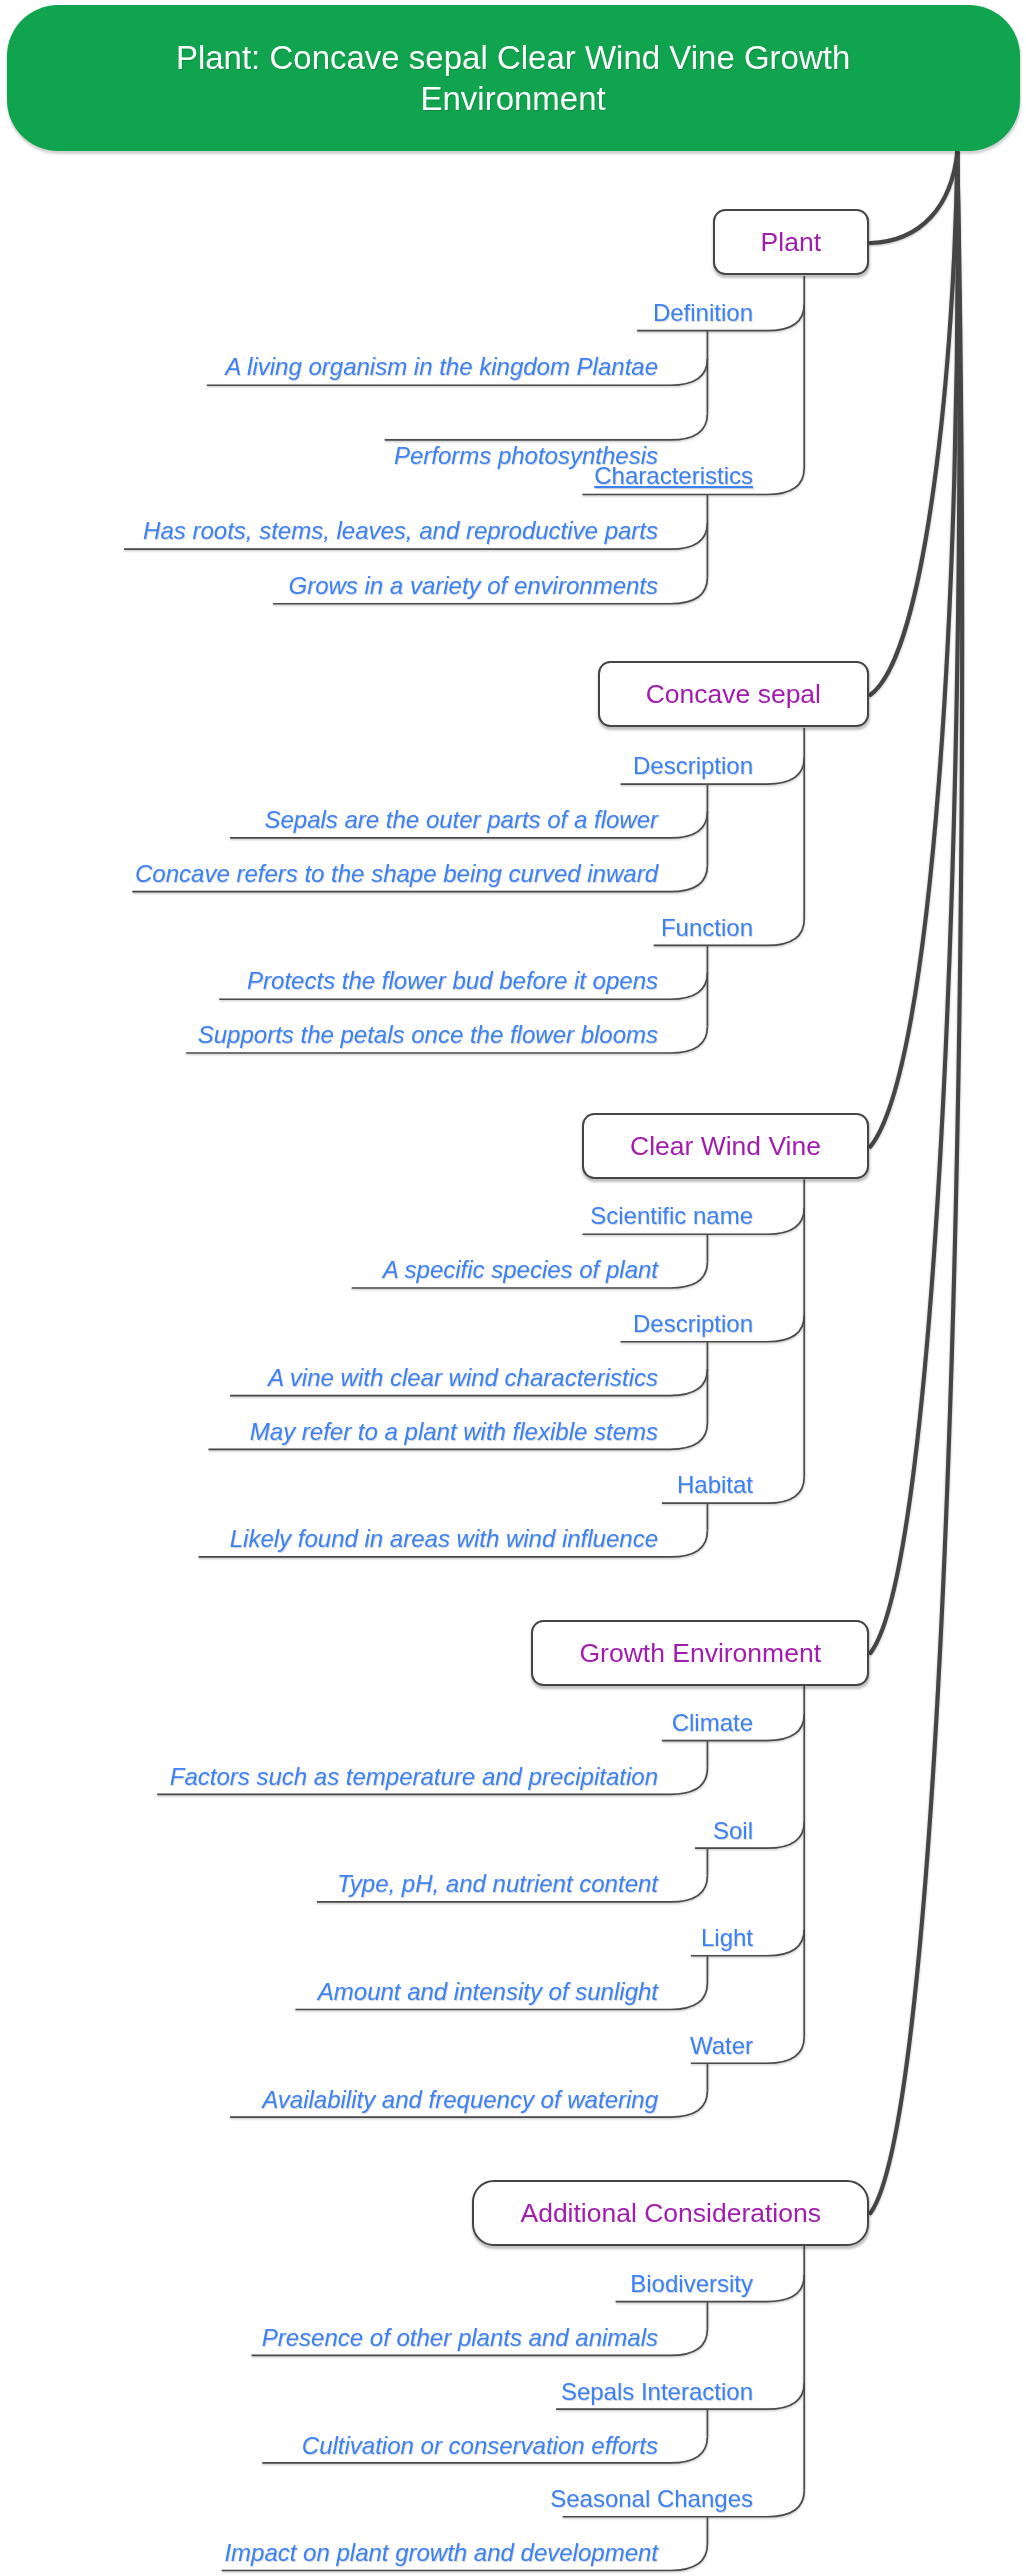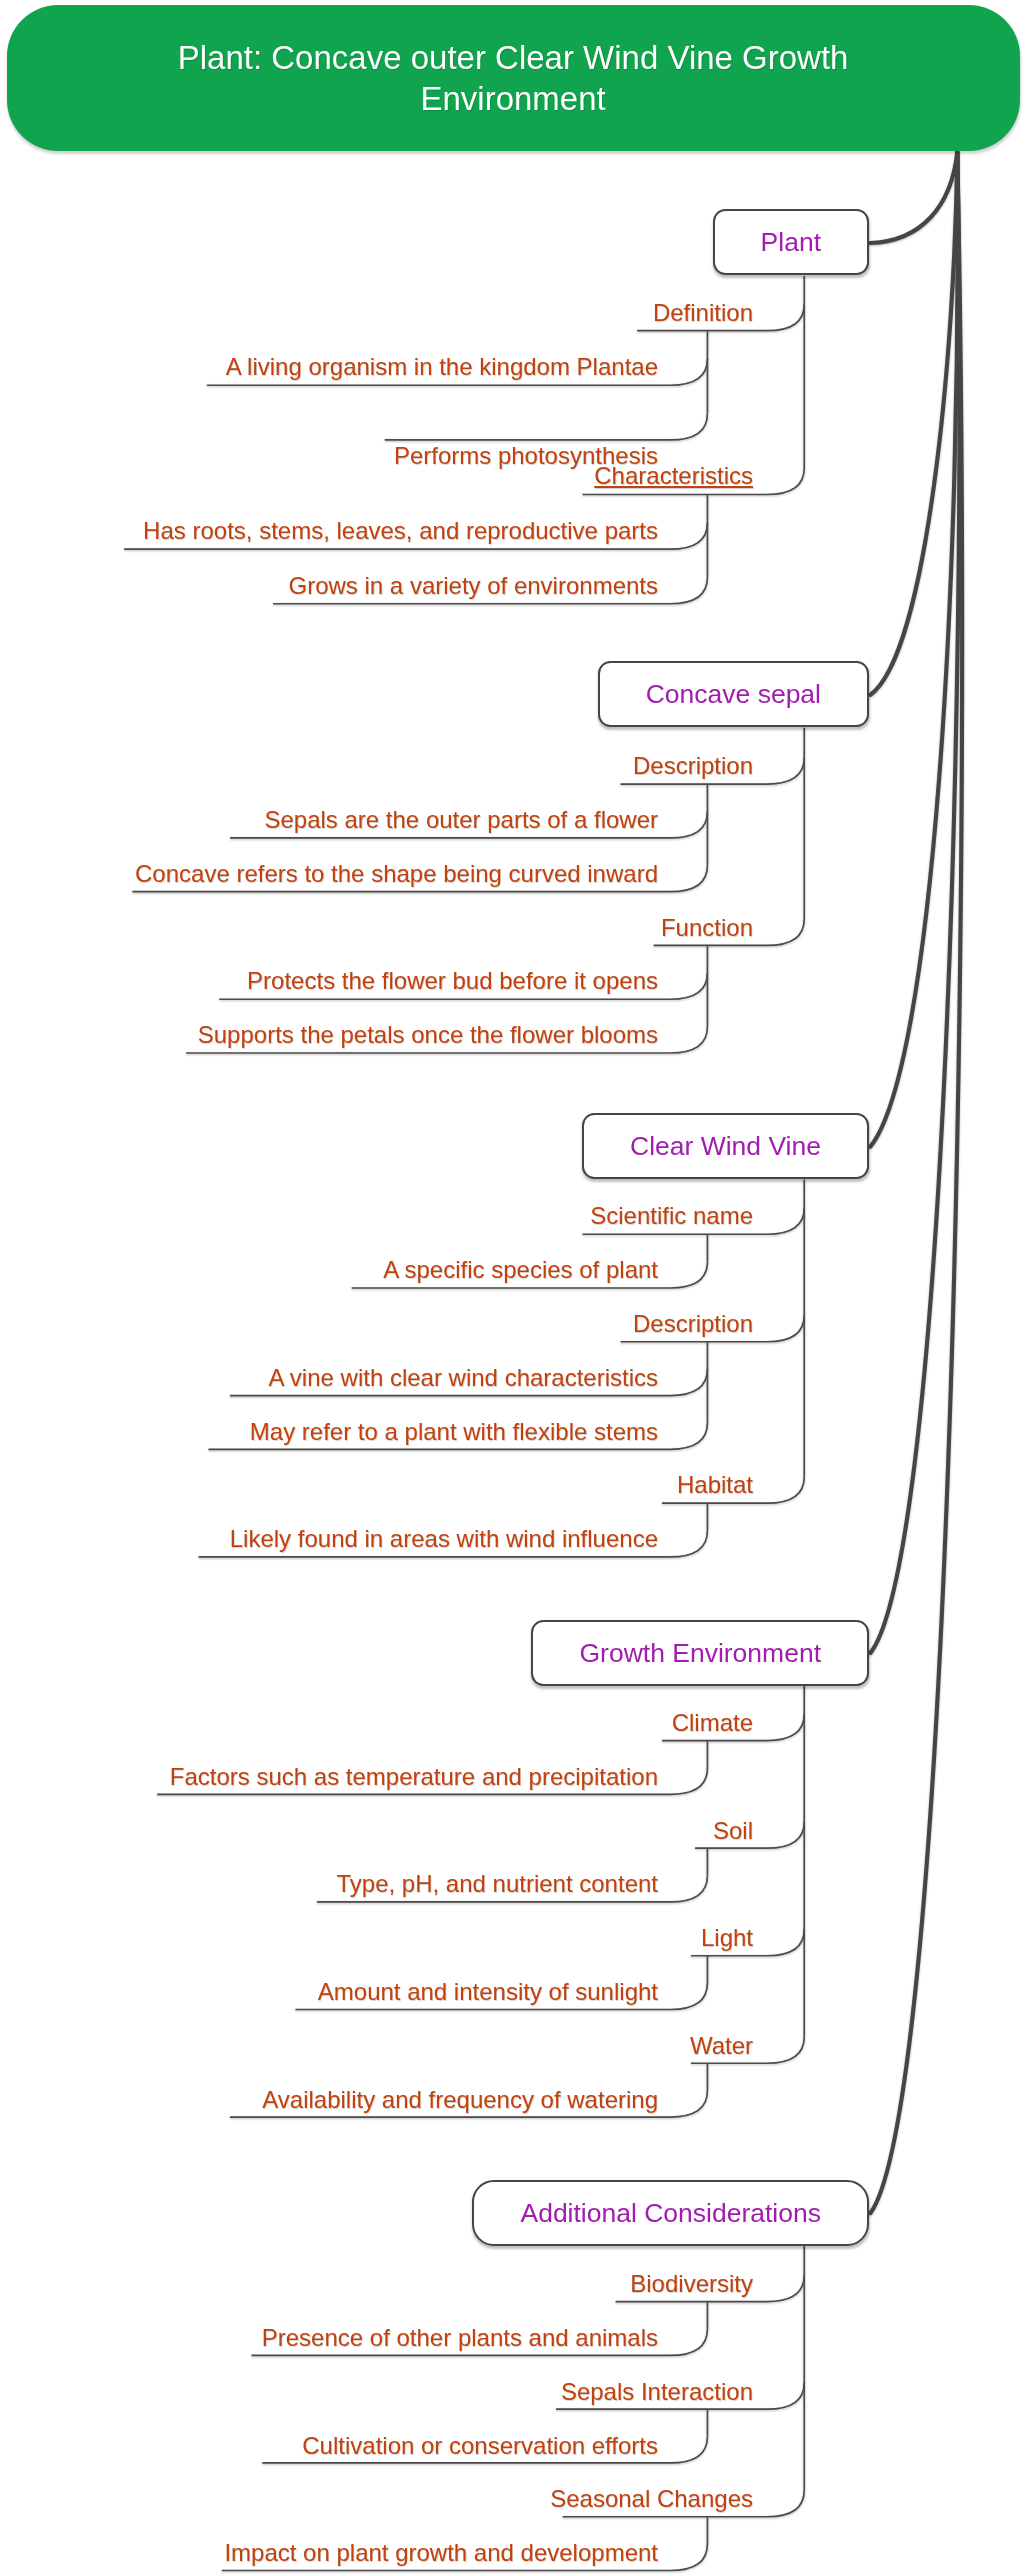--- a/index.html
+++ b/index.html
@@ -12,24 +12,24 @@
   .root-node{position:absolute;left:6.6px;top:5px;width:1013px;height:146px;
     background:#0fa44d;border-radius:51px;display:flex;flex-direction:column;
     align-items:center;justify-content:center;box-shadow:0.8px 2.5px 2.5px rgba(0,0,0,0.18);}
   .root-node .tl{color:#ffffff;font-size:33px;line-height:41px;white-space:nowrap;
     text-shadow:0.8px 1.2px 0.8px rgba(0,0,0,0.15);}
   .branch-box{position:absolute;right:157px;height:66px;box-sizing:border-box;
     background:#ffffff;border:2.5px solid #454545;border-radius:12.4px;
     display:flex;align-items:center;justify-content:center;padding:0 46px;
     font-size:26.5px;color:#a21caf;white-space:nowrap;
     box-shadow:0.8px 2.5px 2.5px rgba(0,0,0,0.25);z-index:2;}
-  .lbl{position:absolute;height:33px;line-height:33px;font-size:24px;color:#c2410c;
+  .lbl{position:absolute;height:33px;line-height:33px;font-size:24px;color:#3b82f6;
     white-space:nowrap;text-align:right;text-shadow:0.8px 1.2px 0.8px rgba(0,0,0,0.18);z-index:1;}
   .lbl.l2{right:273px;}
-  .lbl.l3{right:368px;}
+  .lbl.l3{right:368px;font-style:italic;}
 </style>
 </head>
 <body>
 
 <div id="canvas">
 
   <svg class="wires" viewBox="0 0 1240 3112">
 
     <g>
       <path class="trunk" d="M 1157 183 C 1150 248 1114 291 1052 293"></path>
@@ -101,21 +101,21 @@
       <path d="M 855 2781 V 2814"></path>
       <path d="M 304 2846 H 810 Q 855 2846 855 2814"></path>
       <path d="M 855 2911 V 2944"></path>
       <path d="M 317 2976 H 810 Q 855 2976 855 2944"></path>
       <path d="M 855 3041 V 3074"></path>
       <path d="M 268 3106 H 810 Q 855 3106 855 3074"></path>
     </g>
   </svg>
 
   <div class="root-node">
-    <div class="tl">Plant: Concave outer Clear Wind Vine Growth</div>
+    <div class="tl">Plant: Concave sepal Clear Wind Vine Growth</div>
     <div class="tl">Environment</div>
   </div>
 
   <div class="branch-box" style="top:209px;">Plant</div>
   <div class="branch-box" style="top:661px;">Concave sepal</div>
   <div class="branch-box" style="top:1113px;">Clear Wind Vine</div>
   <div class="branch-box" style="top:1620px;">Growth Environment</div>
   <div class="branch-box" style="top:2180px;border-radius:22px;">Additional Considerations</div>
 
   <div class="lbl l2" style="top:296px;">Definition</div>

